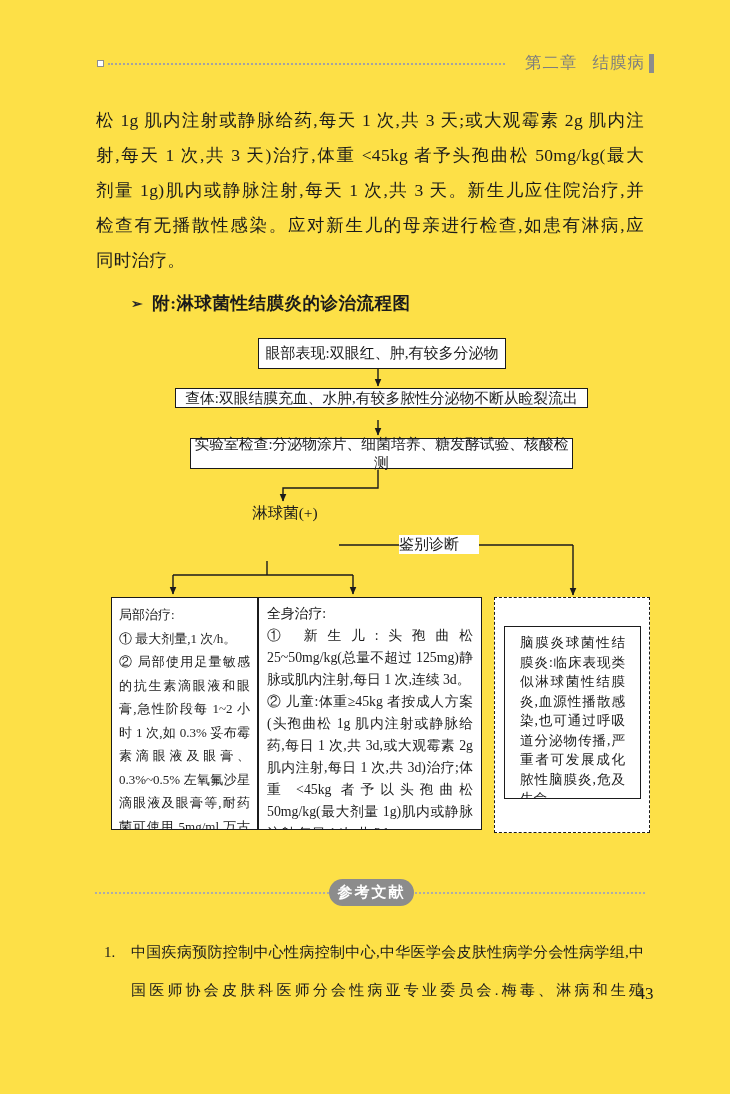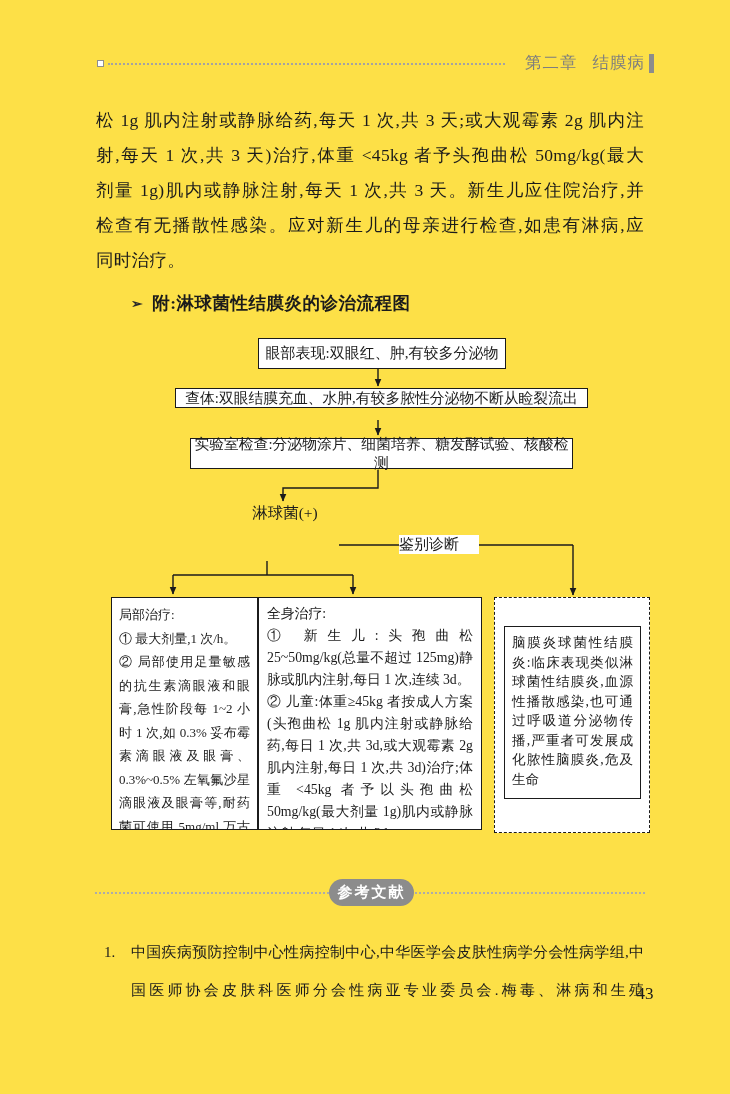--- a/index.html
+++ b/index.html
@@ -30,21 +30,21 @@
   #fc-box2 { left:175px; top:388px; width:413px; height:20px; font-size:14.8px;text-align:right; }
   #fc-box3 { left:190px; top:438px; width:383px; height:31px; font-size:14.8px; }
   #fc-pos  { position:absolute; left:232px; top:503px; width:106px; text-align:center; font-size:15.5px; }
   #fc-box4 { left:198px; top:528px; width:140px; height:32px; font-size:15px; }
   #fc-diff { position:absolute; left:399px; top:535px; width:80px; height:19px; background:#fff;
              text-align:left; font-size:15px; line-height:19px; }
   .fc-textbox { position:absolute; border:1.5px solid #1b1b1b; background:#fff; overflow:hidden; }
   #fc-left { left:103px; top:597px; width:147px; height:233px; padding:5px 7px; font-size:13px; line-height:23.5px;margin-left:8px; }
   #fc-mid  { left:258px; top:597px; width:224px; height:233px; padding:5px 8px; font-size:13.8px; line-height:22px;font-family:Liberation Serif, serif; }
   #fc-dash { position:absolute; left:494px; top:597px; width:156px; height:236px; border:1.6px dashed #1b1b1b; background:#fff; }
-  #fc-inner{ left:504px; top:626px; width:137px; height:173px; padding:6px 7px; font-size:13.6px; line-height:19.5px; }
+  #fc-inner{ left:504px; top:626px; width:137px; height:173px; padding:6px 15px; font-size:13.6px; line-height:19.5px; }
   .fc-textbox div { text-align:justify; }
   .connectors { position:absolute; left:0; top:0; width:730px; height:1094px; pointer-events:none; }
   
   .ref-rule  { position:absolute; left:95px; top:892px; width:550px; height:0; border-top:2px dotted #ababab; }
   .ref-badge { position:absolute; left:329px; top:879px; width:85px; height:27px; border-radius:14px; background:#8c8c8c;
                color:#ffffff; font-weight:bold; font-size:15px; letter-spacing:2px;
                display:flex; align-items:center; justify-content:center;
                font-family:"Liberation Sans","DejaVu Sans",sans-serif; }
   .ref-list  { position:absolute; left:104px; top:933px; width:540px; font-size:15px; line-height:38px; }
   .ref-item  { display:flex; }

